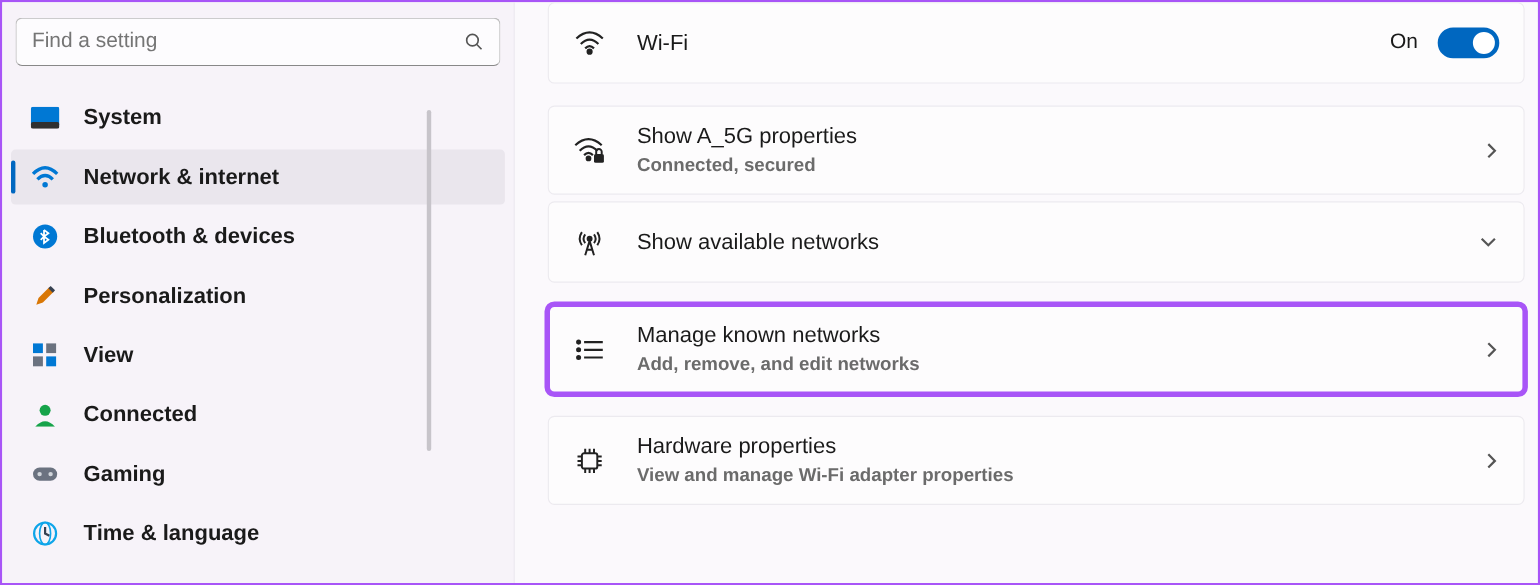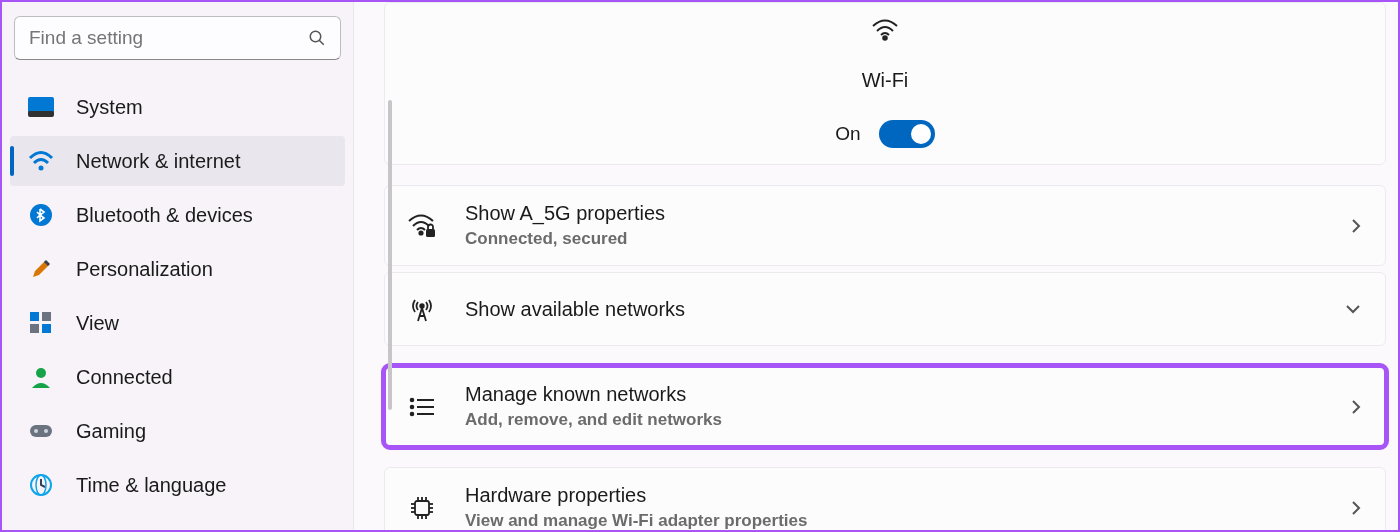--- a/index.html
+++ b/index.html
@@ -6,21 +6,21 @@
   body {
     font-family: "Segoe UI", -apple-system, BlinkMacSystemFont, sans-serif;
     background: #f7f3f9;
     width: 1400px;
     height: 532px;
     overflow: hidden;
     border: 2px solid #a855f7;
     display: flex;
   }
   .sidebar {
-    width: 352px;
+    width: 466px;
     padding: 10px 8px 0 8px;
     background: #f7f3f9;
     border-right: 1px solid #eae7ed;
   }
   .search-box {
     display: flex;
     align-items: center;
     border: 1px solid #bdbdbd;
     border-bottom: 1.5px solid #888;
     border-radius: 6px;
@@ -32,21 +32,21 @@
     flex: 1;
     border: none;
     outline: none;
     background: transparent;
     font-size: 19px;
     color: #666;
   }
   .search-box .search-icon {
     color: #555;
   }
-  .nav-list { list-style: none; }
+  .nav-list { list-style: none; font-weight: bold; }
   .nav-item {
     display: flex;
     align-items: center;
     gap: 22px;
     padding: 12px 14px 12px 18px;
     border-radius: 4px;
     cursor: pointer;
     font-size: 20px;
     color: #1a1a1a;
     position: relative;
@@ -91,21 +91,21 @@
     background: #fdfcfd;
     border: 1px solid #eceaef;
     border-radius: 6px;
     display: flex;
     align-items: center;
     padding: 16px 22px;
     margin-bottom: 6px;
     gap: 28px;
     min-height: 74px;
   }
-  .card.first { margin-top: 0; flex-direction: column; }
+  .card.first { margin-top: 0; }
   .card .card-icon {
     width: 30px;
     display: flex;
     justify-content: center;
     color: #333;
   }
   .card-body { flex: 1; }
   .card-title { font-size: 20px; color: #1a1a1a; }
   .card-sub { font-size: 17px; color: #6b6b6b; margin-top: 4px; font-weight: bold; }
   .chevron { color: #555; }

